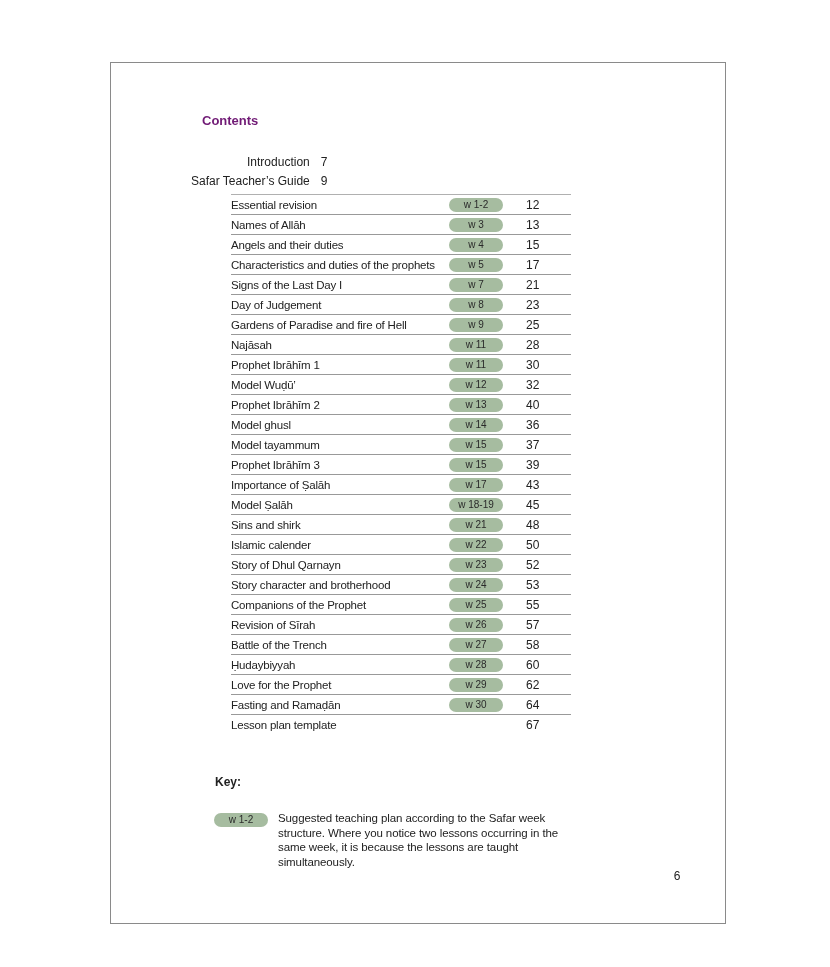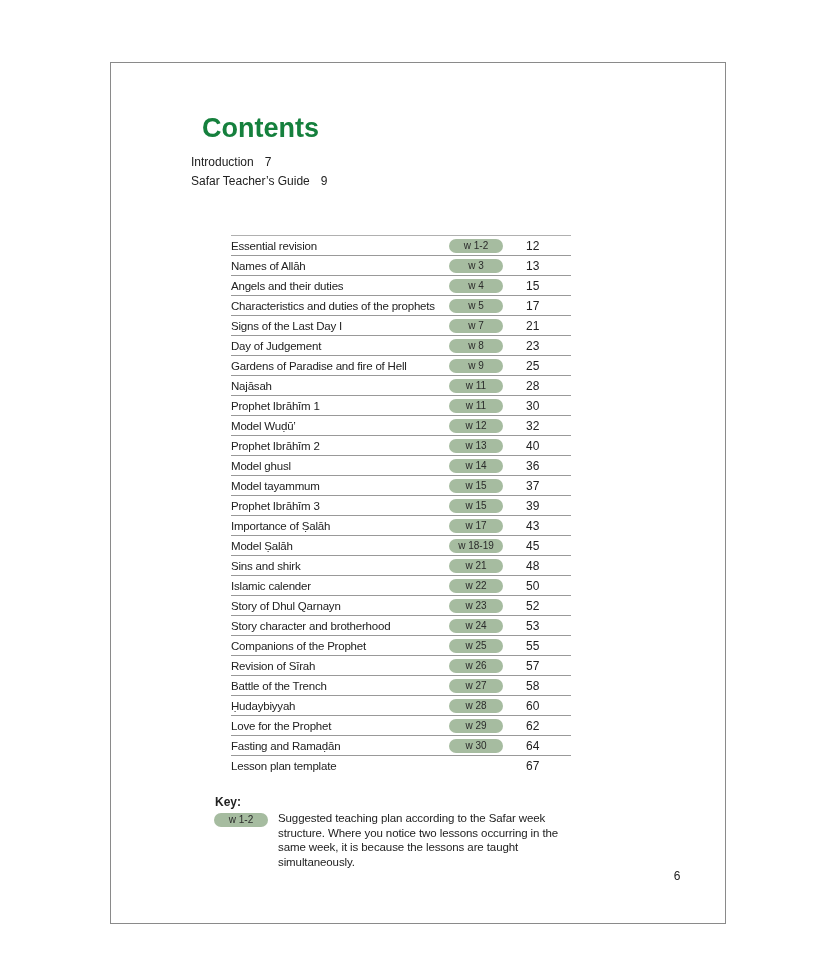--- a/index.html
+++ b/index.html
@@ -7,49 +7,48 @@
     width:830px;height:967px;position:relative;background:#ffffff;
     font-family:"Liberation Sans","DejaVu Sans",sans-serif;
     color:#222222;-webkit-font-smoothing:antialiased;
   }
   .page{
     position:absolute;left:110px;top:62px;width:616px;height:862px;
     border:1px solid #8a8a8a;background:#ffffff;box-sizing:border-box;
   }
   .heading{
     position:absolute;left:91px;top:50px;
-    font-size:27px;font-weight:bold;color:#15803d;letter-spacing:0;
-  }
-  .front{position:absolute;left:80px;top:90px;font-size:12px;line-height:19px;}
+    font-size:13px;font-weight:bold;color:#701a75;letter-spacing:0;
+  }
+  .front{position:absolute;left:80px;top:90px;font-size:12px;line-height:19px;text-align:right;}
   .front .fm-row{white-space:nowrap;}
   .front .fm-page{margin-left:11px;}
   .toc{
     position:absolute;left:120px;top:131px;width:340px;
     border-top:1px solid #b0b0b0;
-    margin-top:41px;
   }
   .row{
     position:relative;height:20px;box-sizing:border-box;
     border-bottom:1px solid #999999;
   }
   .row:last-child{border-bottom:none;}
   .row .t{
     position:absolute;left:0;top:0;line-height:20px;font-size:11.5px;
     letter-spacing:-0.2px;white-space:nowrap;
   }
   .badge{
     position:absolute;left:218px;top:3px;width:54px;height:14px;
     background:#a6bca0;border-radius:7px;
     font-size:10px;line-height:14px;text-align:center;color:#2a2a2a;
   }
   .row .pg{
     position:absolute;left:295px;top:0;line-height:20px;font-size:12px;
   }
   .key-label{
-    position:absolute;left:92px;top:732px;font-size:12px;font-weight:bold;padding-left:12px;
+    position:absolute;left:92px;top:712px;font-size:12px;font-weight:bold;padding-left:12px;
   }
   .key-badge{
     position:absolute;left:103px;top:750px;width:54px;height:14px;
     background:#a6bca0;border-radius:7px;
     font-size:10px;line-height:14px;text-align:center;color:#2a2a2a;
   }
   .key-text{
     position:absolute;left:167px;top:748px;width:302px;
     font-size:11.5px;line-height:14.5px;letter-spacing:-0.1px;
   }

